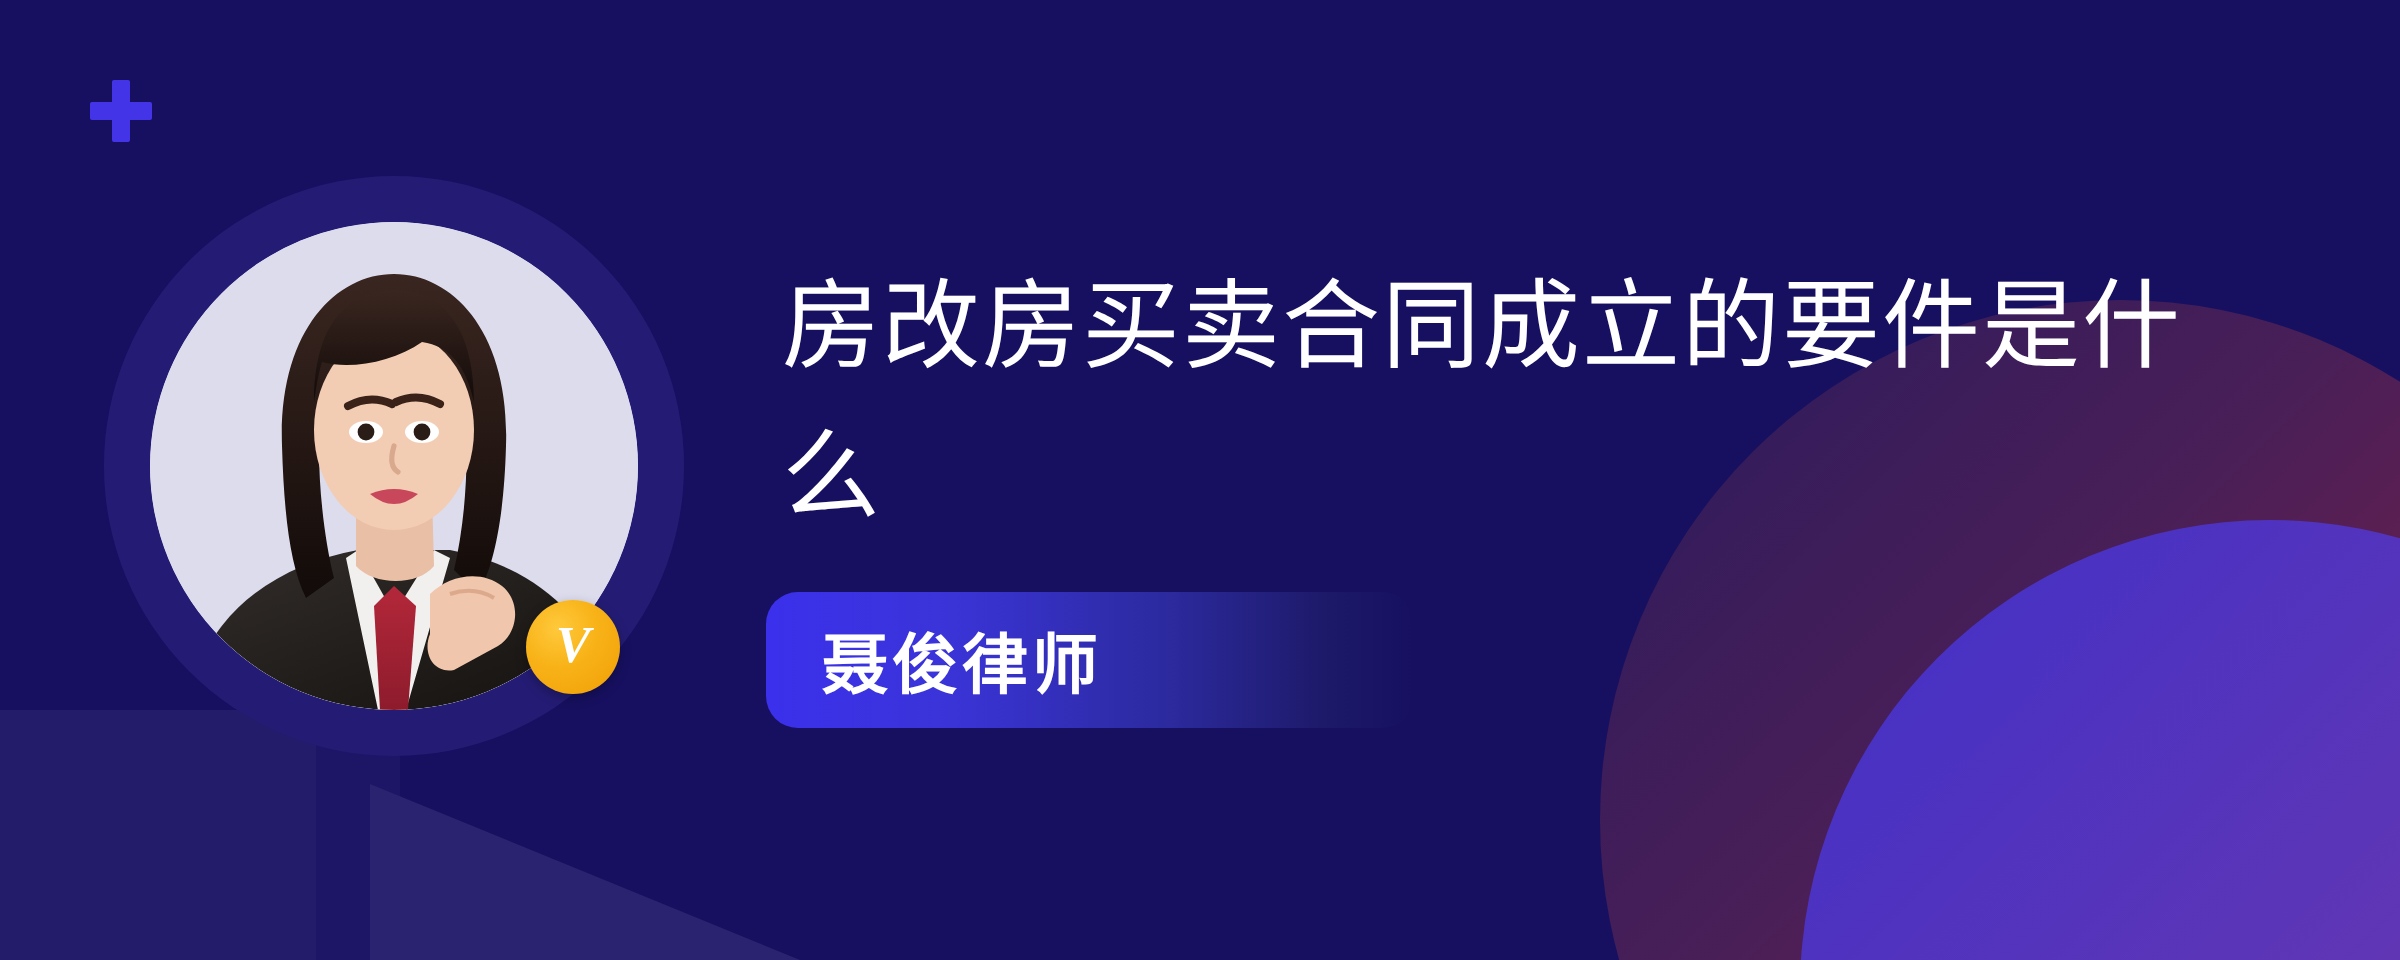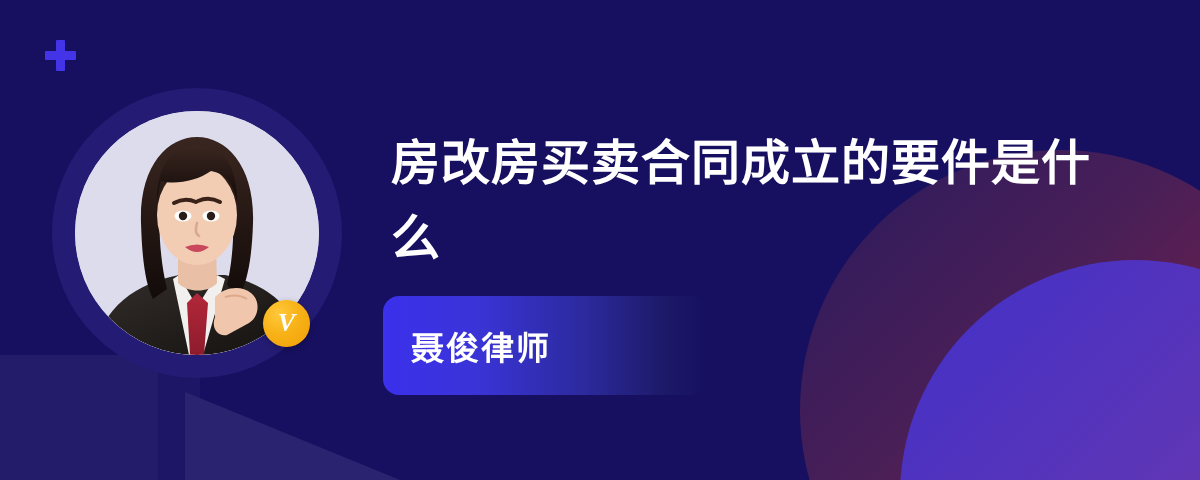--- a/index.html
+++ b/index.html
@@ -153,33 +153,33 @@
   .content {
     position: absolute;
     left: 391px;
     top: 126px;
     width: 770px;
   }
   .headline {
     margin: 0;
     color: #ffffff;
     font-size: 49px;
-    font-weight: 700;
+    font-weight: 400;
     line-height: 75px;
     letter-spacing: 1px;
     max-width: 700px;
     font-family: "DejaVu Sans", "Liberation Sans", sans-serif;
   }
 
   .cta-button {
     position: absolute;
     left: 383px;
     top: 296px;
     width: 324px;
-    height: 99px;
+    height: 68px;
     border: 0;
     border-radius: 16px;
     background: linear-gradient(90deg, #3b30ec 0%, #3a34d8 28%, #2c2a9e 62%, #1d1a6a 86%, #171060 100%);
     color: #ffffff;
     font-size: 33px;
     font-weight: 700;
     letter-spacing: 2px;
     text-align: left;
     padding: 0 0 0 28px;
     cursor: pointer;

